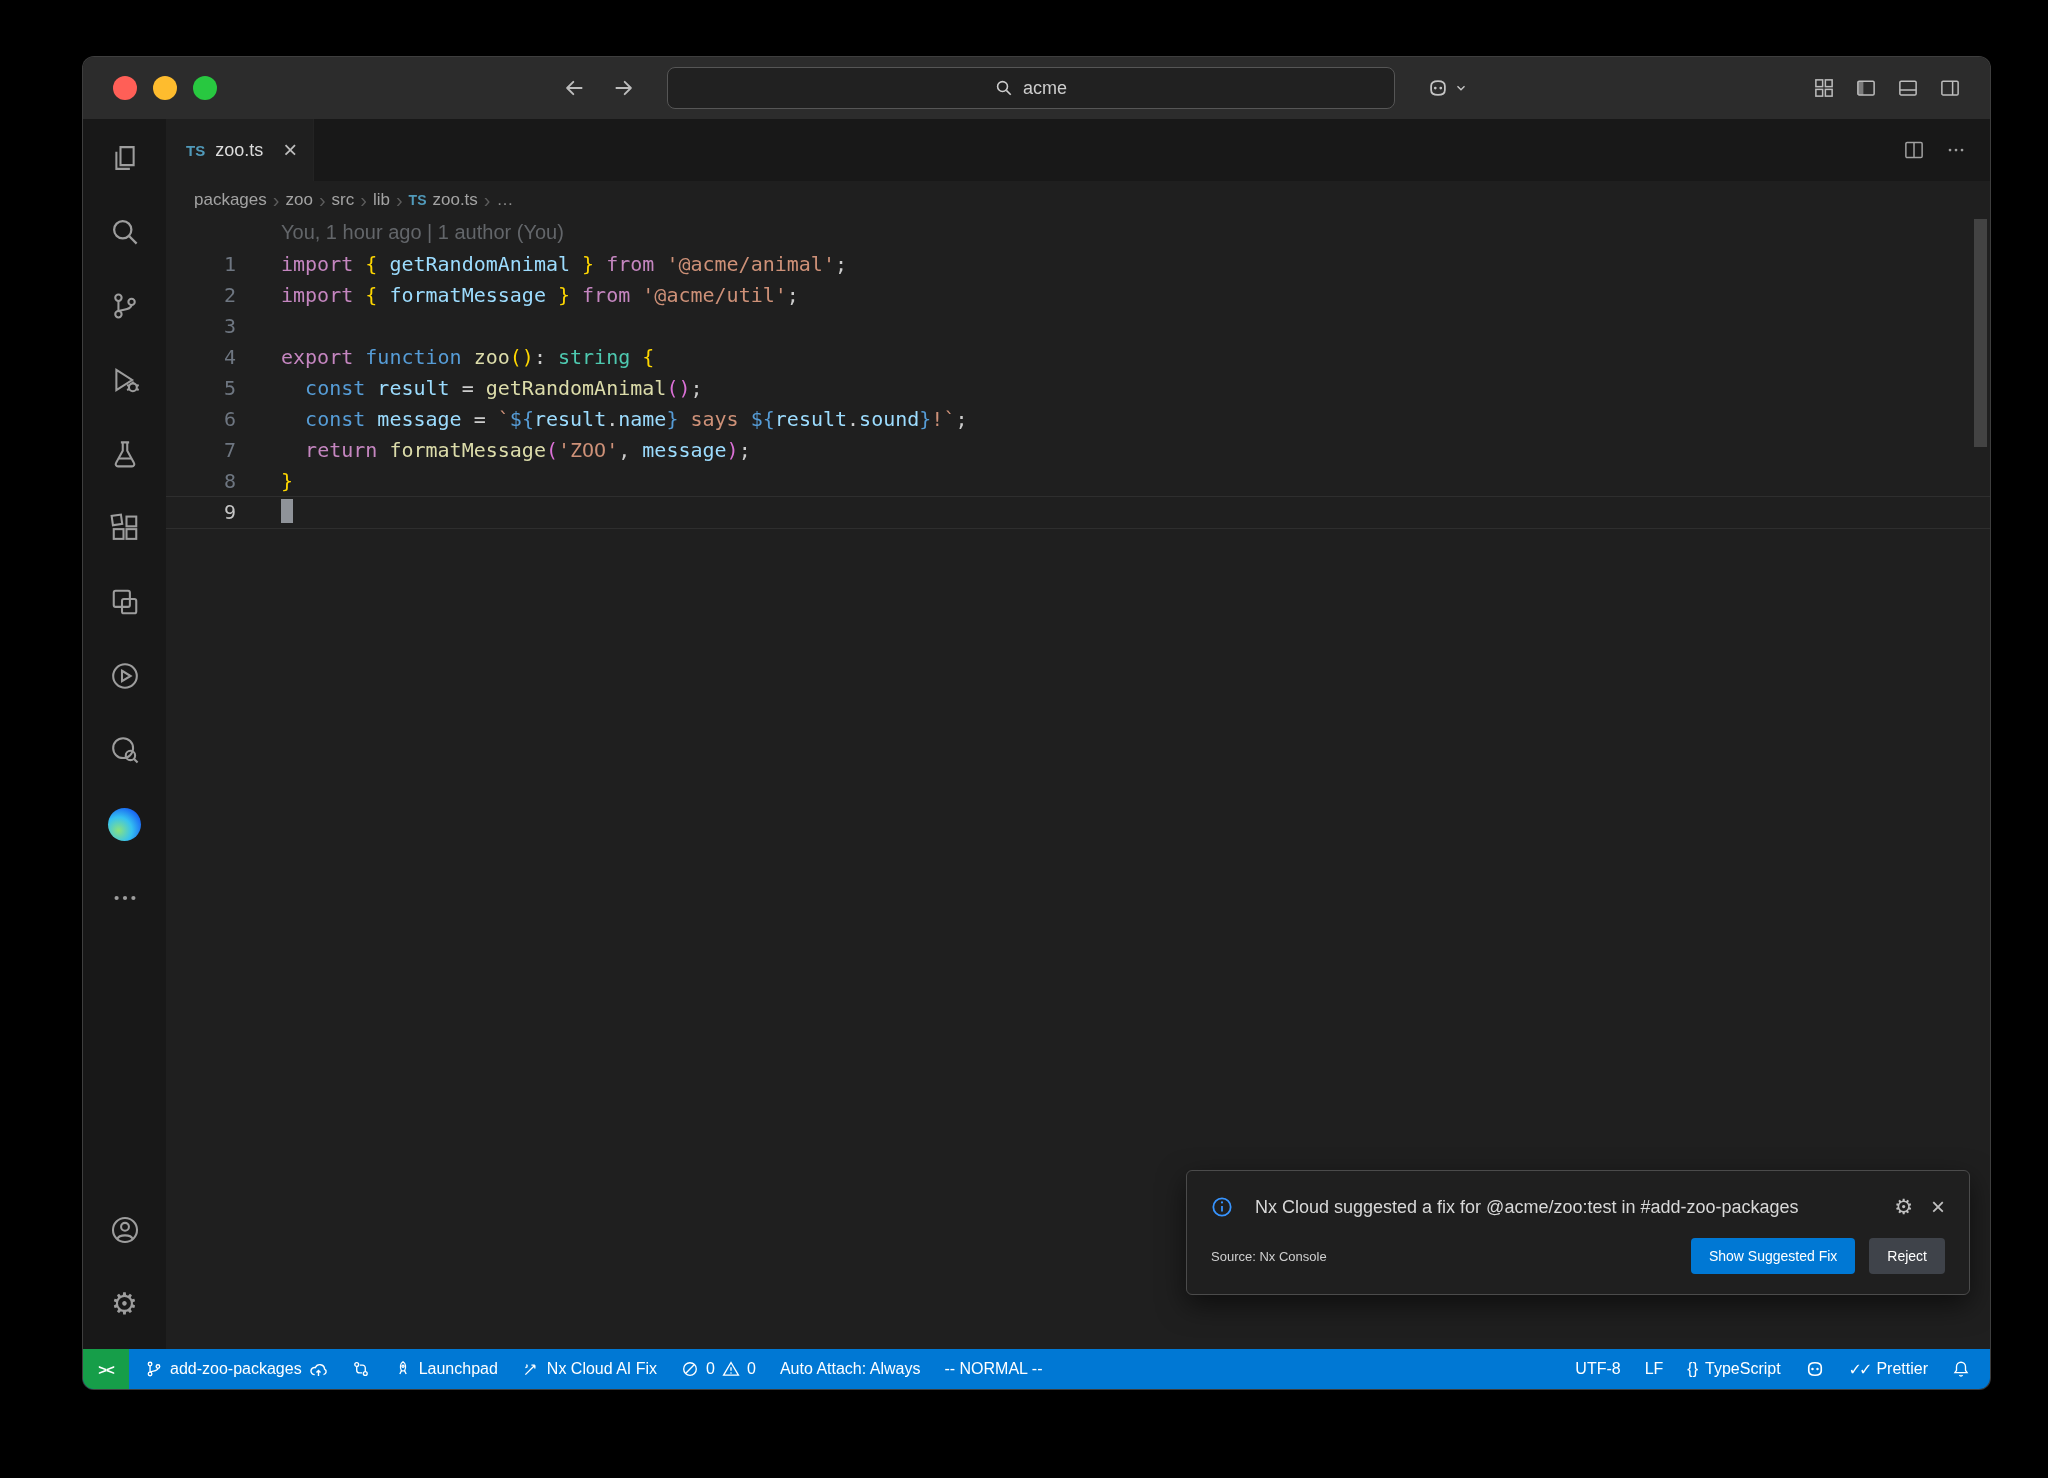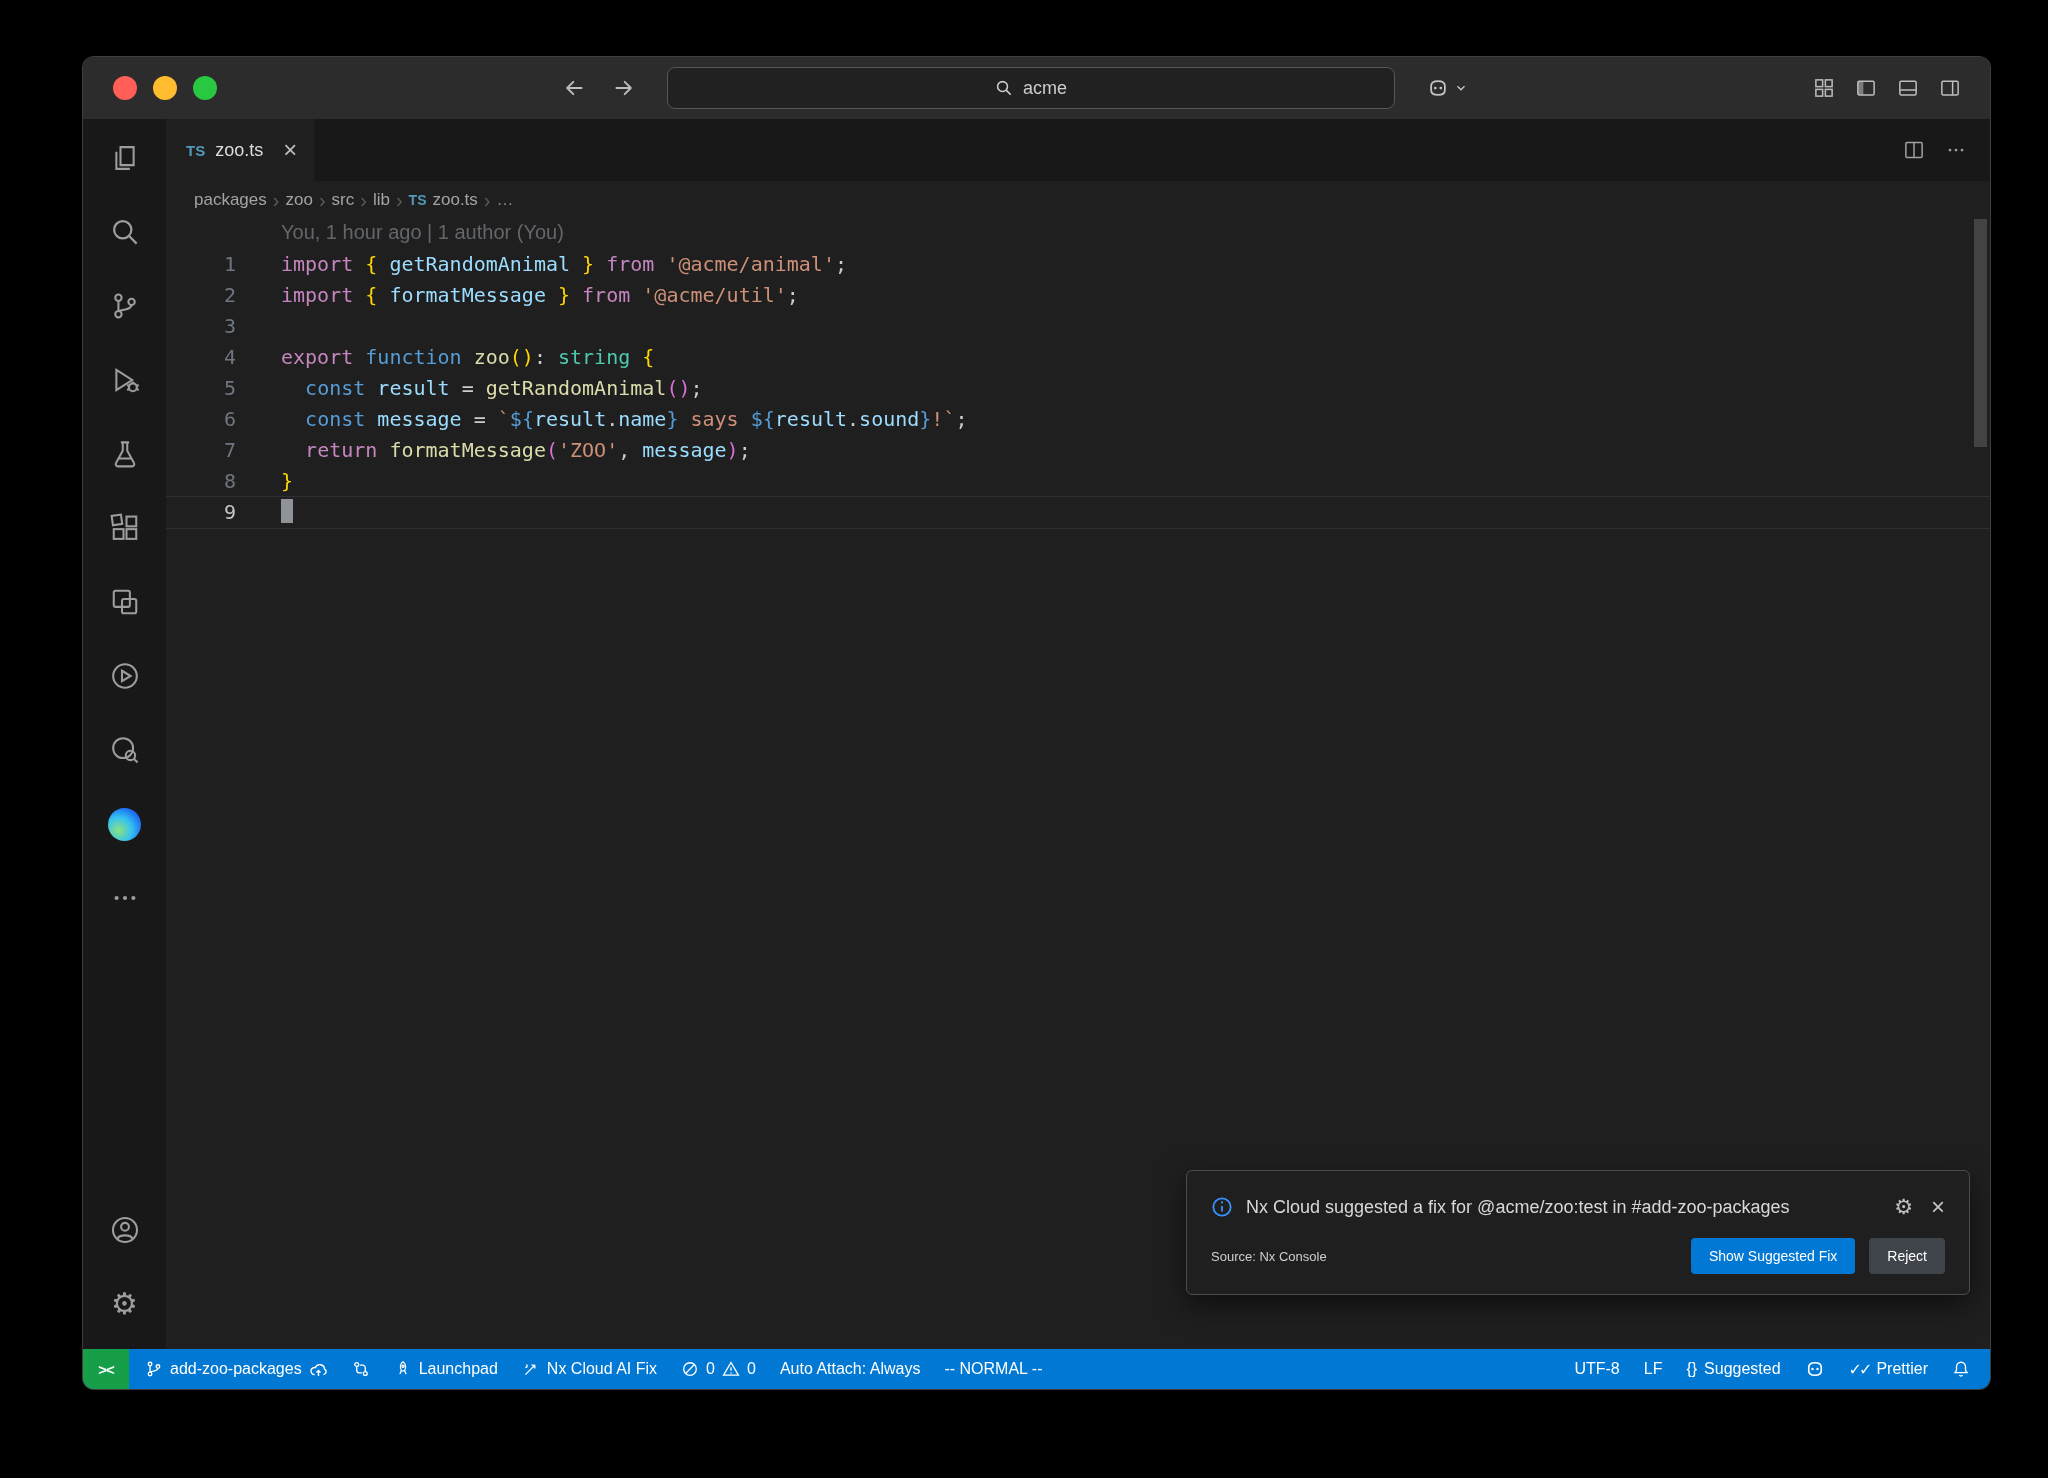--- a/index.html
+++ b/index.html
@@ -61,21 +61,21 @@
   .tk-kw{color:#C586C0}.tk-sg{color:#569CD6}.tk-fn{color:#DCDCAA}.tk-vr{color:#9CDCFE}
   .tk-st{color:#CE9178}.tk-ty{color:#4EC9B0}.tk-pl{color:#CCCCCC}.tk-b1{color:#FFD700}
   .tk-b2{color:#DA70D6}.tk-tp{color:#569CD6}
   .sb-thumb { position:absolute; top:0; right:3px; width:13px; height:228px; background:rgba(135,135,135,.35); }
   
   .toast {
     position:absolute; right:20px; bottom:54px; width:784px; background:#1f1f1f;
     border:1px solid #4b4b4b; border-radius:6px; padding:22px 24px 20px;
     box-shadow:0 10px 28px rgba(0,0,0,.55); font-size:18px; color:#d8d8d8; z-index:5;
   }
-  .toast-top { display:flex; align-items:flex-start; gap:13px; }
+  .toast-top { display:flex; align-items:flex-start; gap:22px; }
   .toast-msg { flex:1; line-height:29px; padding-right:6px; }
   .toast-icons { display:flex; gap:18px; color:#c0c0c0; align-items:center; padding-top:2px; }
   .toast-gear { font-size:21px; line-height:1; font-family:"DejaVu Sans",sans-serif; }
   .toast-close { font-size:24px; line-height:1; }
   .toast-bottom { display:flex; align-items:center; margin-top:16px; }
   .toast-source { color:#cfcfcf; font-size:13px; }
   .toast-buttons { margin-left:auto; display:flex; gap:14px; }
   .btn { border:none; border-radius:4px; font-size:14px; padding:10px 18px; font-family:inherit; color:#fff; }
   .btn-primary { background:#0078d4; }
   .btn-secondary { background:#3f434a; }
@@ -434,21 +434,21 @@
 
     <div class="sb-right">
       <div class="sb-item">
         <span>UTF-8</span>
       </div>
       <div class="sb-item">
         <span>LF</span>
       </div>
       <div class="sb-item">
         <span>{}</span>
-        <span>Suggested</span>
+        <span>TypeScript</span>
       </div>
       <div class="sb-item">
         <span>
           <svg width="20" height="20" viewBox="0 0 16 16" fill="none" stroke="currentColor" stroke-width="1.3">
               <path d="M3 6.6 C3 4 5 3 8 3 s5 1 5 3.6 v2.8 C13 12 11 13 8 13 s-5-1-5-3.6 Z"></path>
               <circle cx="6" cy="8" r="1" fill="currentColor" stroke="none"></circle>
               <circle cx="10" cy="8" r="1" fill="currentColor" stroke="none"></circle>
             </svg>
         </span>
       </div>

